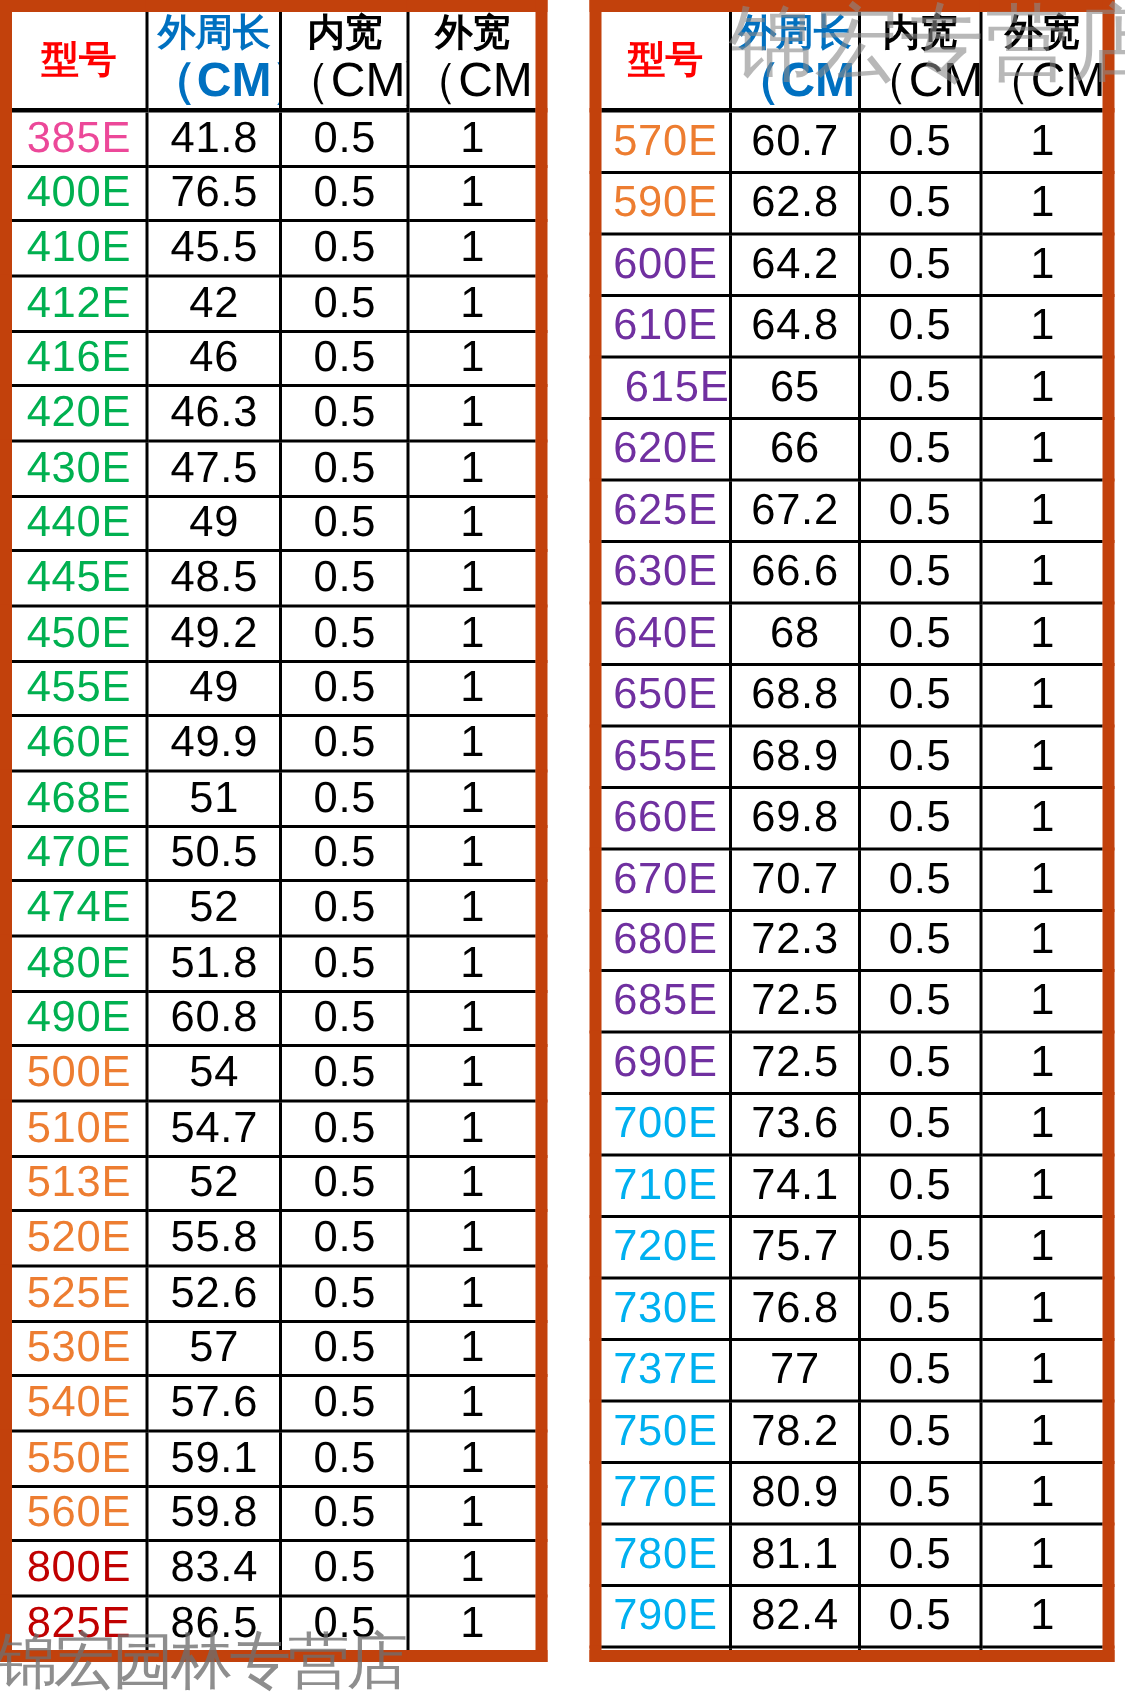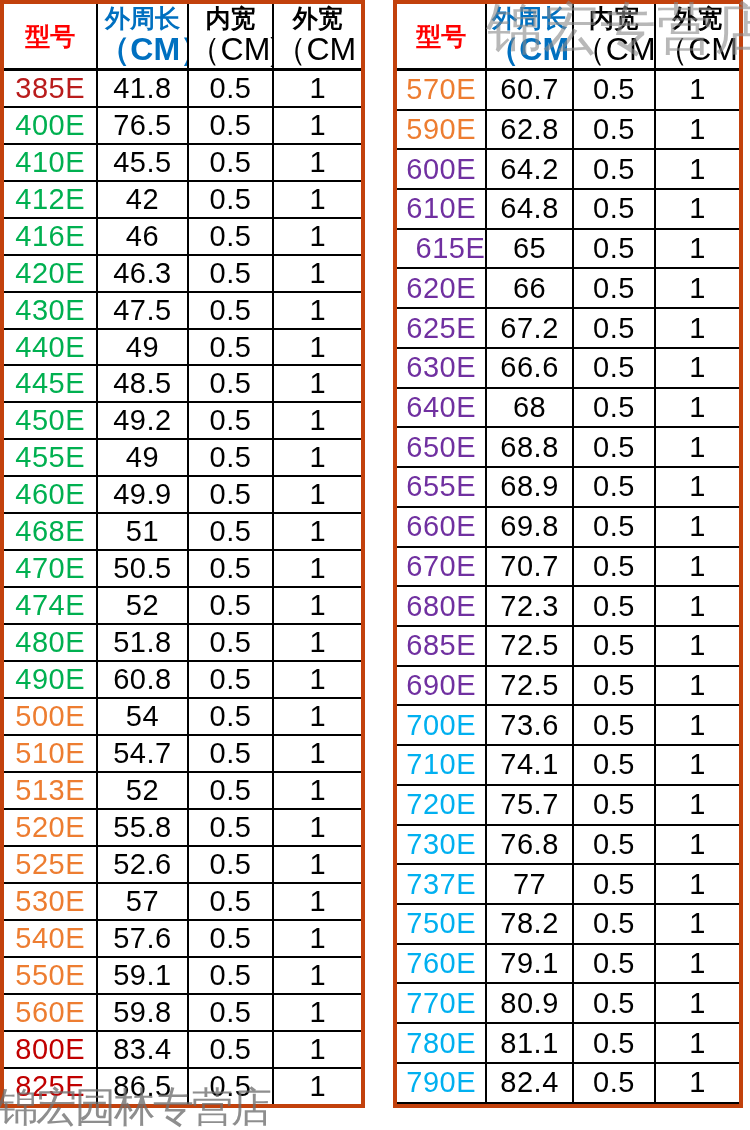--- a/index.html
+++ b/index.html
@@ -11,21 +11,21 @@
     overflow: hidden;
     font-family: "Liberation Sans", sans-serif;
   }
   table.spec {
     position: absolute;
     top: 0;
     height: 1108px;
     border-collapse: collapse;
     table-layout: fixed;
     background: #ffffff;
-    border: 4px solid #c2410c;
+    border: 8px solid #c2410c;
   }
   #t-left  { left: 0;     width: 365px; }
   #t-right { left: 393px; width: 350px; }
   .spec th, .spec td {
     border: 2px solid #000000;
     text-align: center;
     vertical-align: middle;
     padding: 0;
     overflow: hidden;
   }
@@ -87,21 +87,21 @@
           <span class="l2">（CM)</span>
         </th>
         <th>
           <span class="l1">外宽</span>
           <span class="l2">（CM）</span>
         </th>
       </tr>
     </thead>
     <tbody>
         <tr>
-          <td style="color: #b91c1c;">385E</td>
+          <td style="color: #ec4899;">385E</td>
           <td>41.8</td>
           <td>0.5</td>
           <td>1</td>
         </tr>
         <tr>
           <td style="color: rgb(0, 176, 80);">400E</td>
           <td>76.5</td>
           <td>0.5</td>
           <td>1</td>
         </tr>
@@ -417,26 +417,20 @@
           <td>0.5</td>
           <td>1</td>
         </tr>
         <tr>
           <td style="color: rgb(0, 176, 240);">750E</td>
           <td>78.2</td>
           <td>0.5</td>
           <td>1</td>
         </tr>
         <tr>
-          <td style="color: rgb(0, 176, 240);">760E</td>
-          <td>79.1</td>
-          <td>0.5</td>
-          <td>1</td>
-        </tr>
-        <tr>
           <td style="color: rgb(0, 176, 240);">770E</td>
           <td>80.9</td>
           <td>0.5</td>
           <td>1</td>
         </tr>
         <tr>
           <td style="color: rgb(0, 176, 240);">780E</td>
           <td>81.1</td>
           <td>0.5</td>
           <td>1</td>

